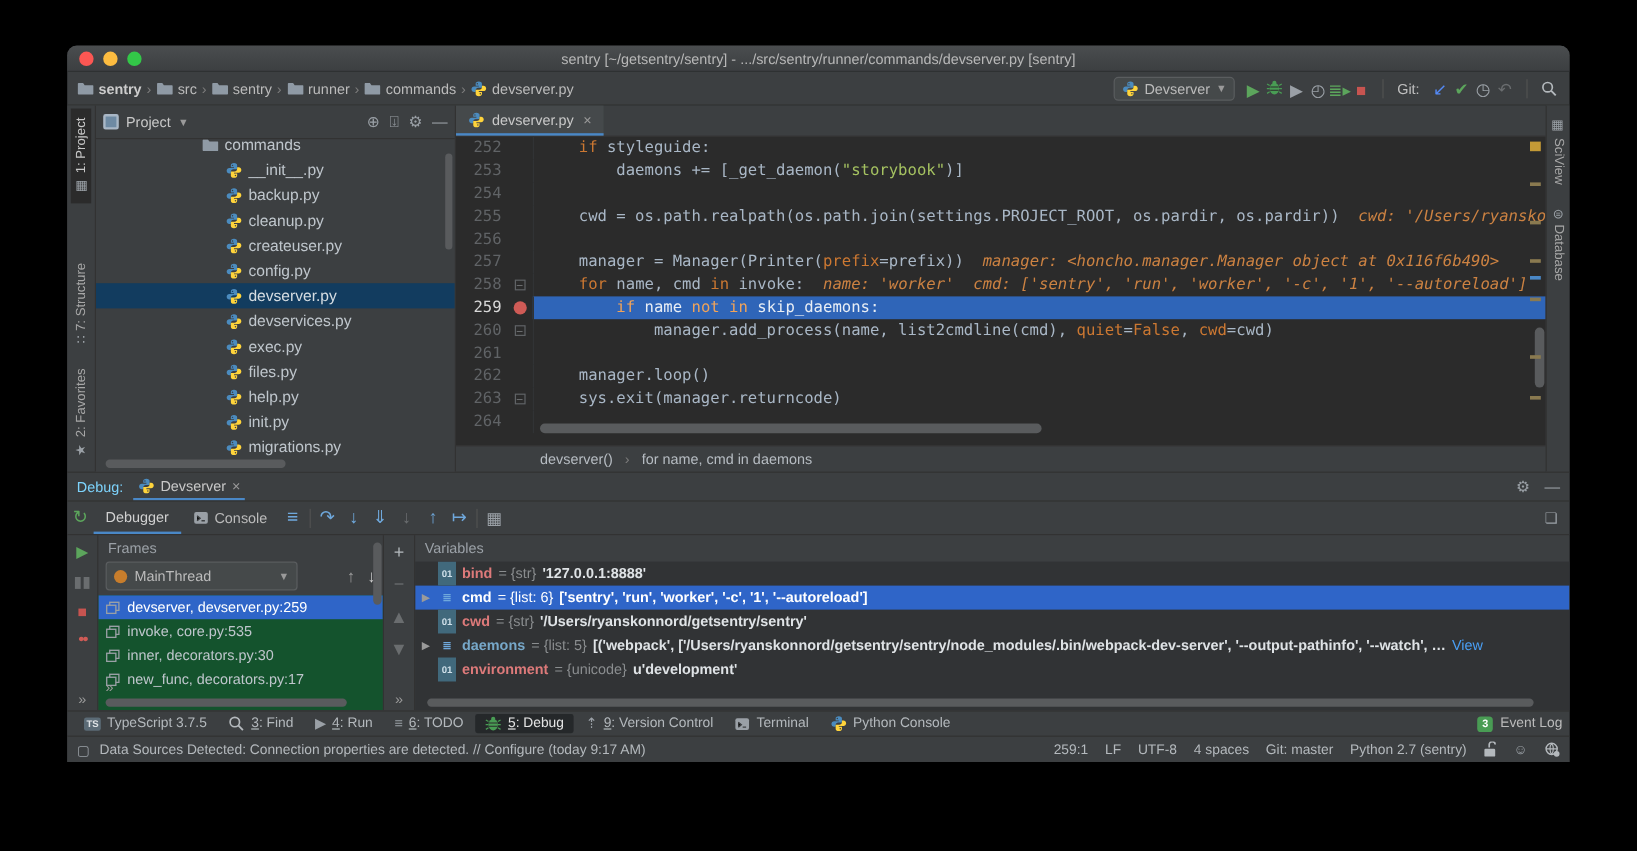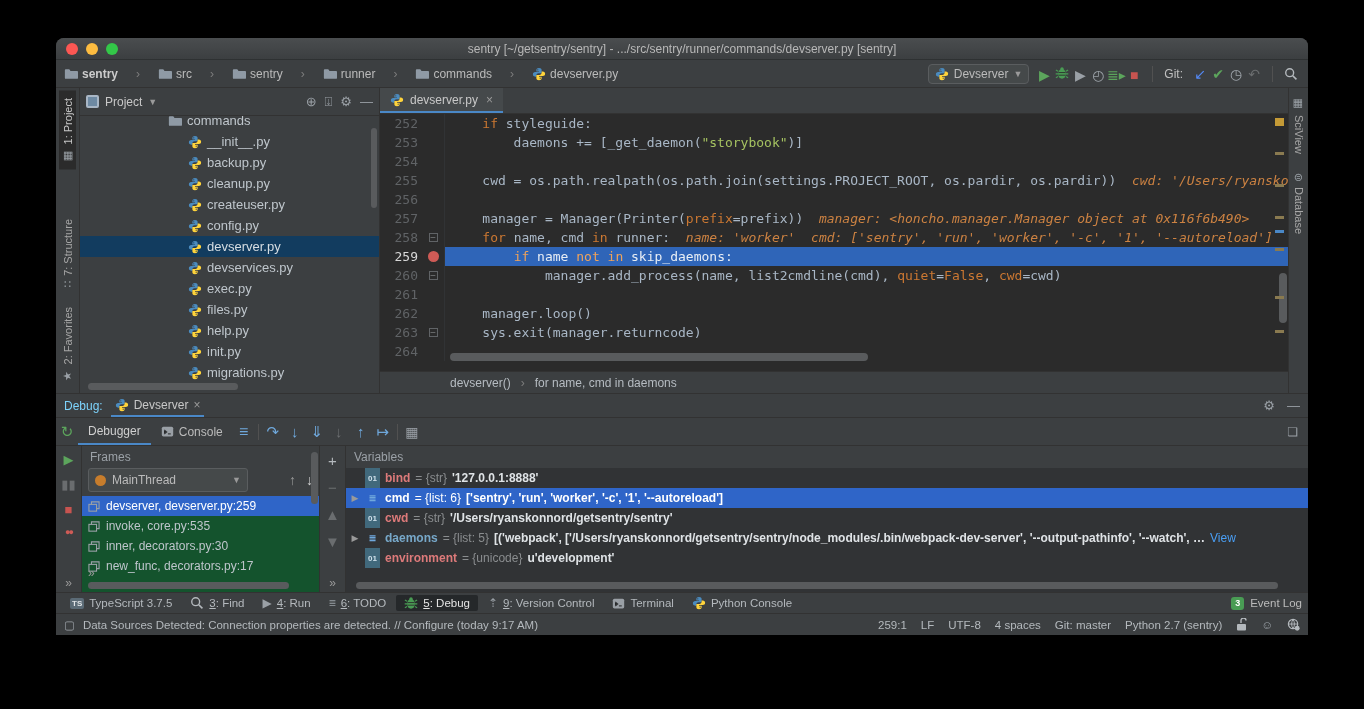--- a/index.html
+++ b/index.html
@@ -8,21 +8,21 @@
   #win{position:absolute;left:56px;top:38px;width:1252px;height:597px;background:#3c3f41;
     border-radius:8px 8px 0 0;overflow:hidden;color:#bbb;font-size:12px;}
   
   .titlebar{height:22px;background:linear-gradient(#4a4d4f,#3c3f41);display:flex;align-items:center;
     position:relative;border-bottom:1px solid #2e3132;}
   .lights{position:absolute;left:10px;display:flex;gap:8px;}
   .light{width:12px;height:12px;border-radius:50%;}
   .title{flex:1;text-align:center;color:#b8b8b8;font-size:12px;}
   
   .toolbar{height:28px;display:flex;align-items:center;padding:0 8px;border-bottom:1px solid #323232;}
-  .crumbs{display:flex;align-items:center;gap:16px;white-space:nowrap;}
+  .crumbs{display:flex;align-items:center;gap:2px;white-space:nowrap;}
   .crumb{display:flex;align-items:center;gap:4px;color:#bbb;}
   .crumb b{font-weight:bold;color:#ccc;}
   .chev{color:#7c7c7c;margin:0 2px;}
   .tb-right{margin-left:auto;display:flex;align-items:center;gap:6px;}
   .runcfg{display:flex;align-items:center;gap:5px;border:1px solid #5a5d5f;border-radius:4px;
     padding:1px 6px;height:20px;background:#45494a;}
   .runcfg .dd{color:#9a9a9a;font-size:9px;}
   .ico{display:inline-flex;width:18px;height:18px;align-items:center;justify-content:center;font-size:14px;line-height:1;}
   .sep{width:1px;height:16px;background:#515151;margin:0 3px;}
   
@@ -399,21 +399,21 @@
             <span class="x">×</span>
           </div>
         </div>
         <div class="code" id="code">
             <div class="cl"><div class="gut">252</div><div class="mark"></div><div class="ct"><span>    </span><span class="kw">if </span><span>styleguide:</span></div></div>
             <div class="cl"><div class="gut">253</div><div class="mark"></div><div class="ct"><span>        daemons += [_get_daemon(</span><span class="str">"storybook"</span><span>)]</span></div></div>
             <div class="cl"><div class="gut">254</div><div class="mark"></div><div class="ct"></div></div>
             <div class="cl"><div class="gut">255</div><div class="mark"></div><div class="ct"><span>    cwd = os.path.realpath(os.path.join(settings.PROJECT_ROOT, os.pardir, os.pardir))</span><span class="hint">  cwd: '/Users/ryanskonnord/getsent</span></div></div>
             <div class="cl"><div class="gut">256</div><div class="mark"></div><div class="ct"></div></div>
             <div class="cl"><div class="gut">257</div><div class="mark"></div><div class="ct"><span>    manager = Manager(Printer(</span><span class="kw">prefix</span><span>=prefix))</span><span class="hint">  manager: &lt;honcho.manager.Manager object at 0x116f6b490&gt;</span></div></div>
-            <div class="cl"><div class="gut">258</div><div class="mark"><span class="fold">–</span></div><div class="ct"><span>    </span><span class="kw">for </span><span>name, cmd </span><span class="kw">in </span><span>runner:</span><span class="hint">  name: 'worker'  cmd: ['sentry', 'run', 'worker', '-c', '1', '--autoreload']</span></div></div>
+            <div class="cl"><div class="gut">258</div><div class="mark"><span class="fold">–</span></div><div class="ct"><span>    </span><span class="kw">for </span><span>name, cmd </span><span class="kw">in </span><span>invoke:</span><span class="hint">  name: 'worker'  cmd: ['sentry', 'run', 'worker', '-c', '1', '--autoreload']</span></div></div>
             <div class="cl exec"><div class="gut">259</div><div class="mark"><span class="bp"></span></div><div class="ct"><span>        </span><span class="kw">if </span><span>name </span><span class="kw">not in </span><span>skip_daemons:</span></div></div>
             <div class="cl"><div class="gut">260</div><div class="mark"><span class="fold">–</span></div><div class="ct"><span>            manager.add_process(name, list2cmdline(cmd), </span><span class="kw">quiet</span><span>=</span><span class="kw">False</span><span>, </span><span class="kw">cwd</span><span>=cwd)</span></div></div>
             <div class="cl"><div class="gut">261</div><div class="mark"></div><div class="ct"></div></div>
             <div class="cl"><div class="gut">262</div><div class="mark"></div><div class="ct"><span>    manager.loop()</span></div></div>
             <div class="cl"><div class="gut">263</div><div class="mark"><span class="fold">–</span></div><div class="ct"><span>    sys.exit(manager.returncode)</span></div></div>
             <div class="cl"><div class="gut">264</div><div class="mark"></div><div class="ct"></div></div>
           </div>
         <div class="ehsb"></div>
         <div class="evsb"></div>
         <div class="estripe" id="estripe">

